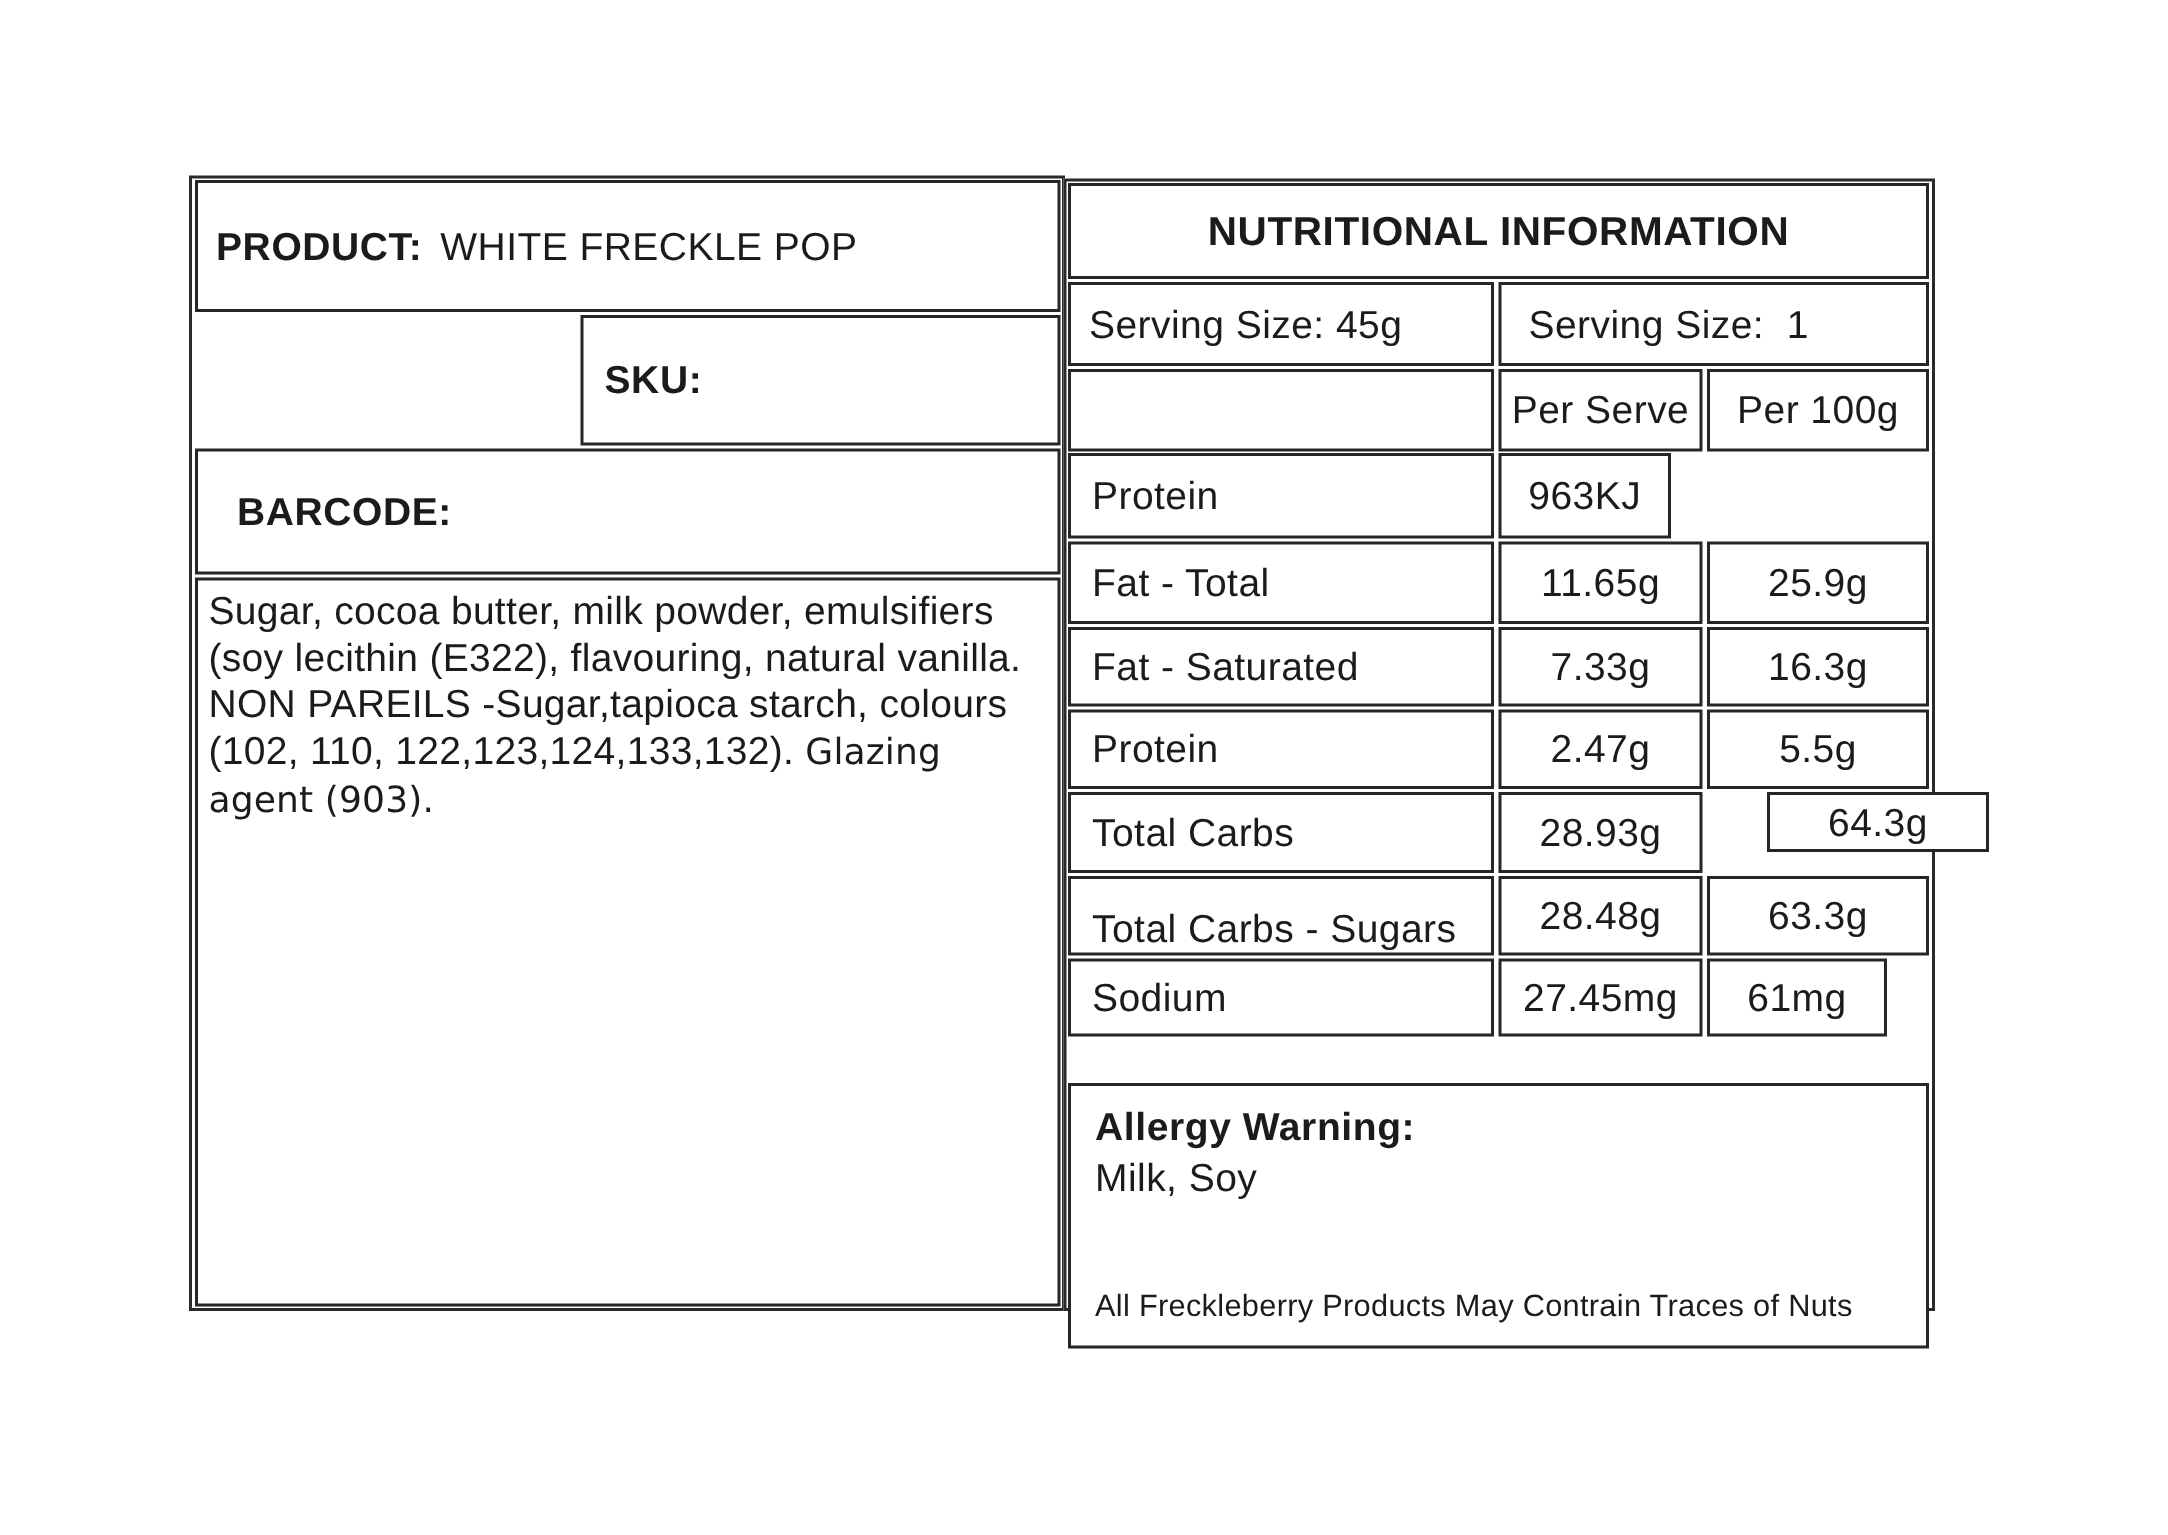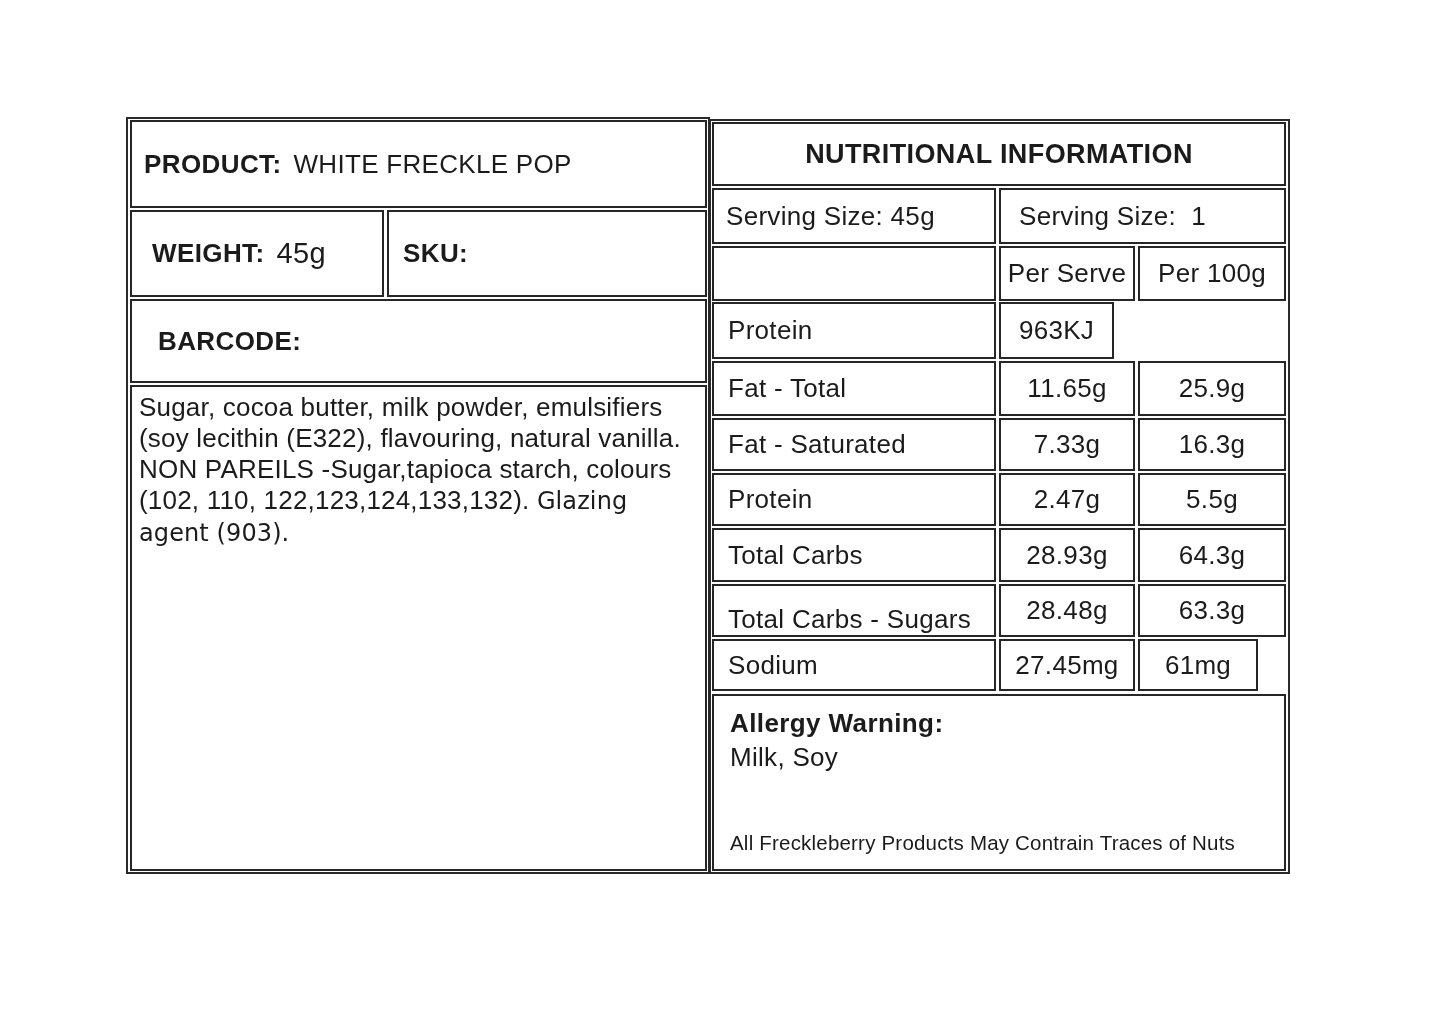--- a/index.html
+++ b/index.html
@@ -54,20 +54,21 @@
   .ing-main { white-space: pre-line; }
   .ing-glaze {
     font-family: "DejaVu Sans", sans-serif;
     font-size: 24px;
     letter-spacing: 0.1px;
   }
   .allergy-cell {
     display: block;
     padding: 12px 16px;
     white-space: normal;
+    margin-top: 28px;
   }
   .allergy-label { font-weight: 700; font-size: 26px; letter-spacing: 0.4px; }
   .allergy-value { font-size: 26px; margin-top: 3px; }
   .footnote {
     position: absolute;
     left: 16px;
     bottom: 14px;
     font-size: 20.5px;
     letter-spacing: 0.2px;
     white-space: nowrap;
@@ -80,24 +81,20 @@
 <div class="page">
 
   <div class="outline" style="left:126px; top:117px; width:584px; height:757px;"></div>
   <div class="outline" style="left:709px; top:119px; width:581px; height:755px;"></div>
 
   <div class="cell pad12" style="left:130px; top:120px; width:577px; height:88px;">
     <span class="lbl">PRODUCT:</span>
     <span class="val">WHITE FRECKLE POP</span>
   </div>
 
-  <div class="cell pad20" style="left:130px; top:210px; width:254px; height:87px;">
-    <span class="lbl">WEIGHT:</span>
-    <span class="val val-big">45g</span>
-  </div>
 
   <div class="cell pad14" style="left:387px; top:210px; width:320px; height:87px;">
     <span class="lbl">SKU:</span>
     <span class="val"></span>
   </div>
 
   <div class="cell pad26" style="left:130px; top:299px; width:577px; height:84px;">
     <span class="lbl">BARCODE:</span>
     <span class="val"></span>
   </div>
@@ -164,21 +161,21 @@
   <div class="cell center" style="left:1138px; top:473px; width:148px; height:53px;">
       <span>5.5g</span>
     </div>
 
   <div class="cell pad14" style="left:712px; top:528px; width:284px; height:54px;">
       <span>Total Carbs</span>
     </div>
   <div class="cell center" style="left:999px; top:528px; width:136px; height:54px;">
       <span>28.93g</span>
     </div>
-  <div class="cell center" style="left:1138px; top:528px; width:148px; height:54px;">
+  <div class="cell center" style="left:1178px; top:528px; width:148px; height:40px;">
       <span>64.3g</span>
     </div>
 
   <div class="cell pad14" style="left:712px; top:584px; width:284px; height:53px;align-items:flex-end;">
       <span>Total Carbs - Sugars</span>
     </div>
   <div class="cell center" style="left:999px; top:584px; width:136px; height:53px;">
       <span>28.48g</span>
     </div>
   <div class="cell center" style="left:1138px; top:584px; width:148px; height:53px;">

